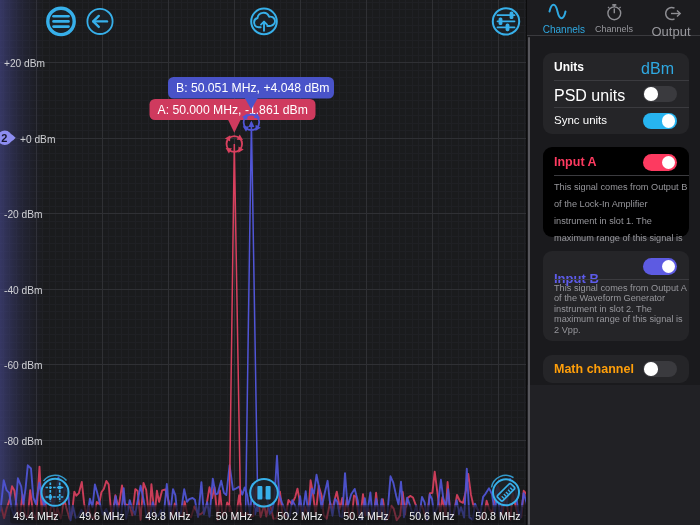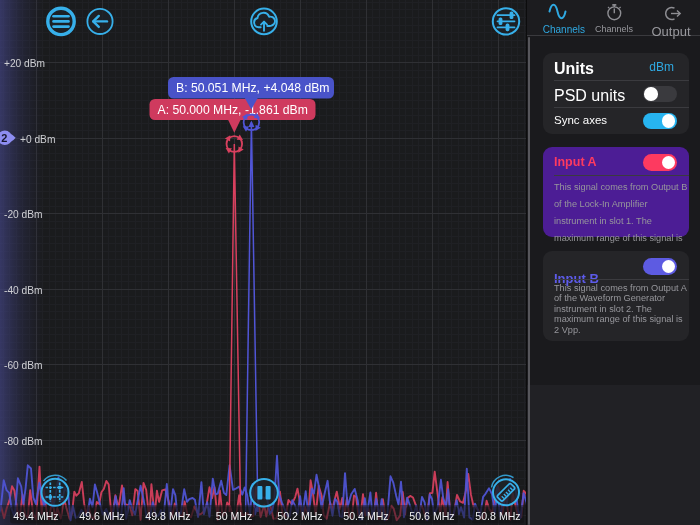--- a/index.html
+++ b/index.html
@@ -128,44 +128,50 @@
         <g stroke="#8e8e93" stroke-width="1.4" fill="none">
           <path d="M147.5 8.2 a6 6 0 1 0 0 10.6"></path>
           <line x1="144" y1="13.5" x2="153" y2="13.5"></line>
           <polyline points="150,10.5 153.2,13.5 150,16.5"></polyline>
         </g>
       </svg>
       <div style="position:absolute;left:0;top:24px;width:58px;text-align:right;font-size:10px;color:#2fa9e2">Channels</div>
       <div style="position:absolute;left:58px;top:24px;width:58px;text-align:center;font-size:9px;color:#98989d">Channels</div>
       <div style="position:absolute;left:116px;top:24px;width:56px;text-align:center;font-size:13px;color:#98989d">Output</div>
       <div style="position:absolute;left:16px;top:53px;width:146px;height:81px;background:#252528;border-radius:9px">
-        <div style="position:absolute;left:11px;top:7px;font-size:16px;font-weight:bold;color:#fff">Units</div>
-        <div style="position:absolute;right:15px;top:7px;font-size:12px;color:#2fa9e2">dBm</div>
+        <div style="position:absolute;left:11px;top:7px;font-size:12px;font-weight:bold;color:#fff">Units</div>
+        <div style="position:absolute;right:15px;top:7px;font-size:16px;color:#2fa9e2">dBm</div>
         <div style="position:absolute;left:11px;top:27px;right:0;height:1px;background:#3b3b3f"></div>
         <div style="position:absolute;left:11px;top:34px;font-size:16px;color:#fff">PSD units</div>
         <div style="position:absolute;left:99.5px;top:32.5px;width:34px;height:16.5px;border-radius:8.5px;background:#3a3a3e">
           <div style="position:absolute;left:1.5px;top:1.5px;width:13.5px;height:13.5px;border-radius:50%;background:#fff"></div>
         </div>
         <div style="position:absolute;left:11px;top:54px;right:0;height:1px;background:#3b3b3f"></div>
-        <div style="position:absolute;left:11px;top:61px;font-size:11.5px;color:#fff">Sync axes</div>
+        <div style="position:absolute;left:11px;top:61px;font-size:11.5px;color:#fff">Sync units</div>
         <div style="position:absolute;left:99.5px;top:59.5px;width:34px;height:16.5px;border-radius:8.5px;background:#27b4f0">
           <div style="position:absolute;left:19.0px;top:1.5px;width:13.5px;height:13.5px;border-radius:50%;background:#fff"></div>
         </div>
       </div>
-      <div style="position:absolute;left:16px;top:147px;width:146px;height:90px;background:#4c1d95;border-radius:9px">
+      <div style="position:absolute;left:16px;top:147px;width:146px;height:90px;background:#000000;border-radius:9px">
         <div style="position:absolute;left:11px;top:8px;font-size:12.5px;font-weight:bold;color:#fd3a60">Input A</div>
         <div style="position:absolute;left:99.5px;top:7px;width:34px;height:16.5px;border-radius:8.5px;background:#fd3a60">
           <div style="position:absolute;left:19.0px;top:1.5px;width:13.5px;height:13.5px;border-radius:50%;background:#fff"></div>
         </div>
         <div style="position:absolute;left:11px;top:28px;right:0;height:1px;background:#3b3b3f"></div>
         <div style="position:absolute;left:11px;right:0;font-size:9.2px;line-height:17px;color:#97979c;white-space:nowrap;top:32px">This signal comes from Output B<br>of the Lock-In Amplifier<br>instrument in slot 1. The<br>maximum range of this signal is<br>2 Vpp.</div>
       </div>
       <div style="position:absolute;left:16px;top:251px;width:146px;height:90px;background:#252528;border-radius:9px">
         <div style="position:absolute;left:11px;top:20px;font-size:13px;font-weight:bold;color:#5d5bea">Input B</div>
         <div style="position:absolute;left:99.5px;top:7px;width:34px;height:16.5px;border-radius:8.5px;background:#5d5be2">
           <div style="position:absolute;left:19.0px;top:1.5px;width:13.5px;height:13.5px;border-radius:50%;background:#fff"></div>
         </div>
         <div style="position:absolute;left:11px;top:28px;right:0;height:1px;background:#3b3b3f"></div>
         <div style="position:absolute;left:11px;right:16px;font-size:9.2px;line-height:10.4px;color:#97979c;white-space:nowrap;top:32px">This signal comes from Output A<br>of the Waveform Generator<br>instrument in slot 2. The<br>maximum range of this signal is<br>2 Vpp.</div>
       </div>
+      <div style="position:absolute;left:16px;top:355px;width:146px;height:28px;background:#252528;border-radius:9px">
+        <div style="position:absolute;left:11px;top:7px;font-size:12.5px;font-weight:bold;color:#ff9f0a">Math channel</div>
+        <div style="position:absolute;left:99.5px;top:5.8px;width:34px;height:16.5px;border-radius:8.5px;background:#3a3a3e">
+          <div style="position:absolute;left:1.5px;top:1.5px;width:13.5px;height:13.5px;border-radius:50%;background:#fff"></div>
+        </div>
+      </div>
     </div>
     <div style="position:absolute;left:526px;top:0;width:1px;height:525px;background:#0c0c0d"></div>
     <div style="position:absolute;left:528px;top:37px;width:1.5px;height:488px;background:#56565b;border-radius:1px"></div>
 </div>
 </body></html>

